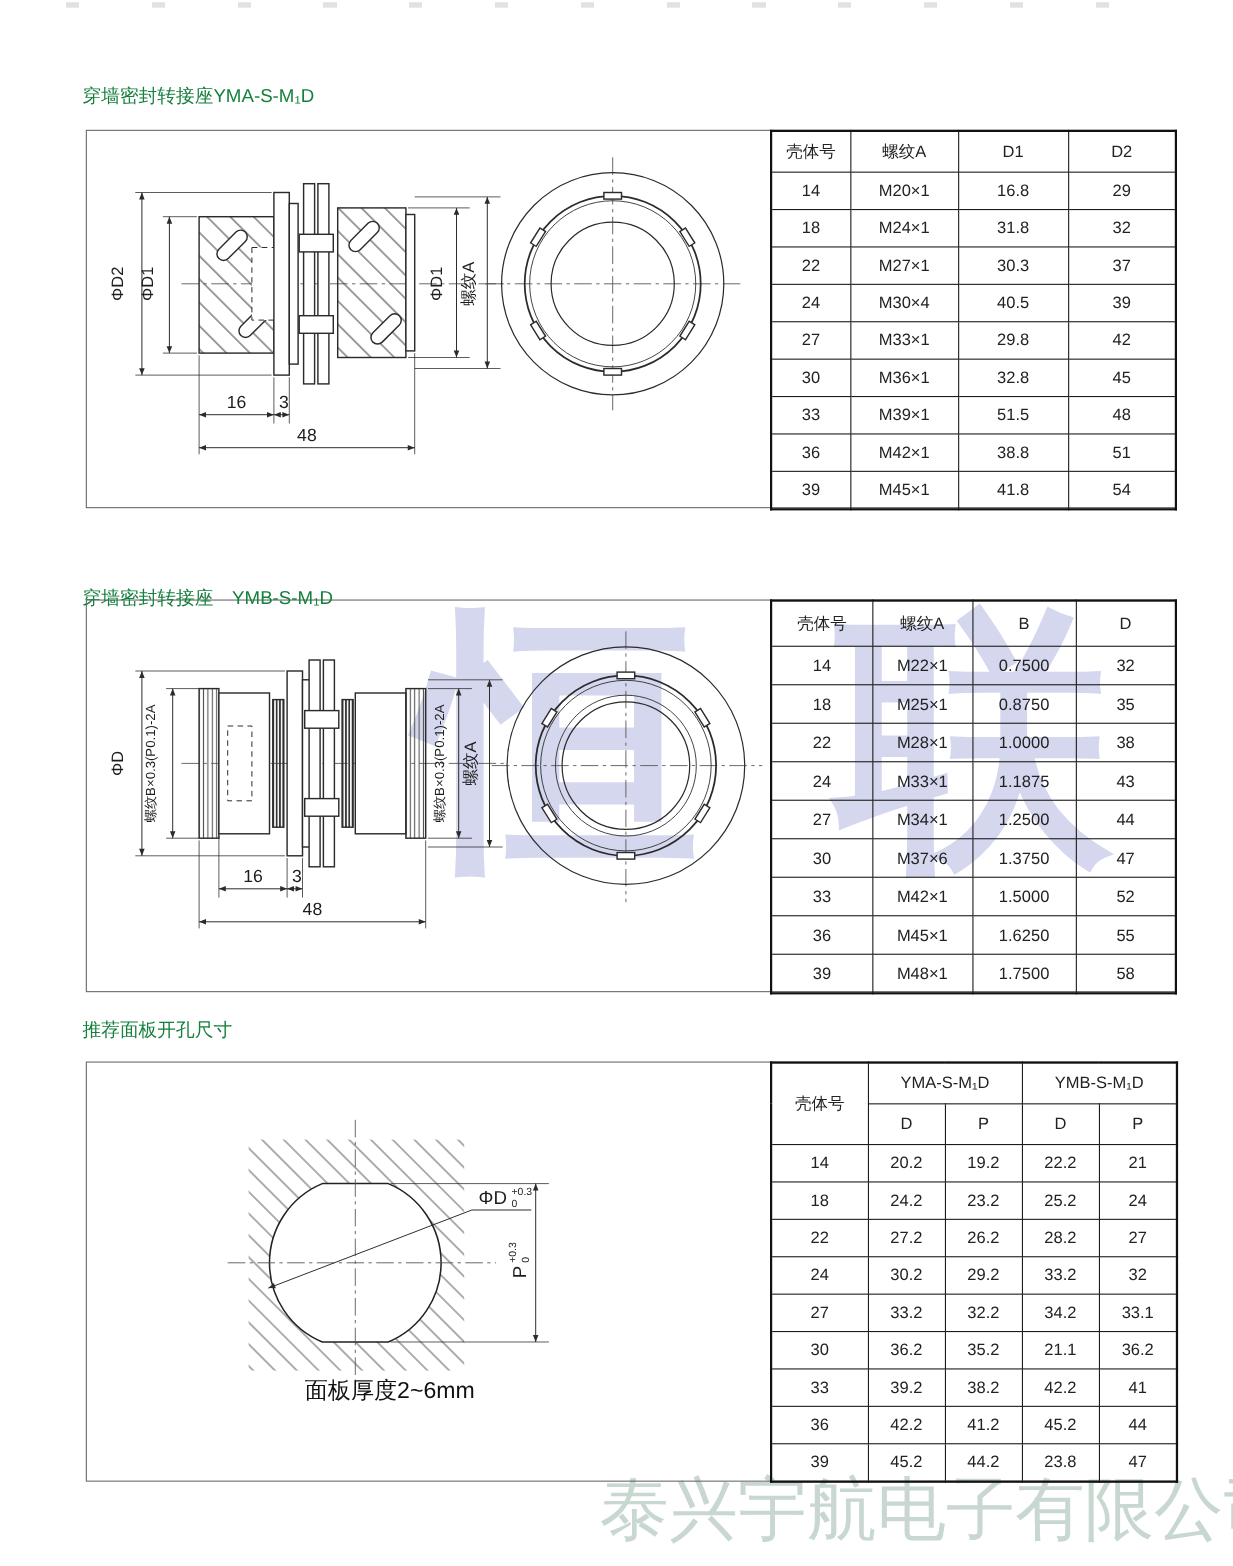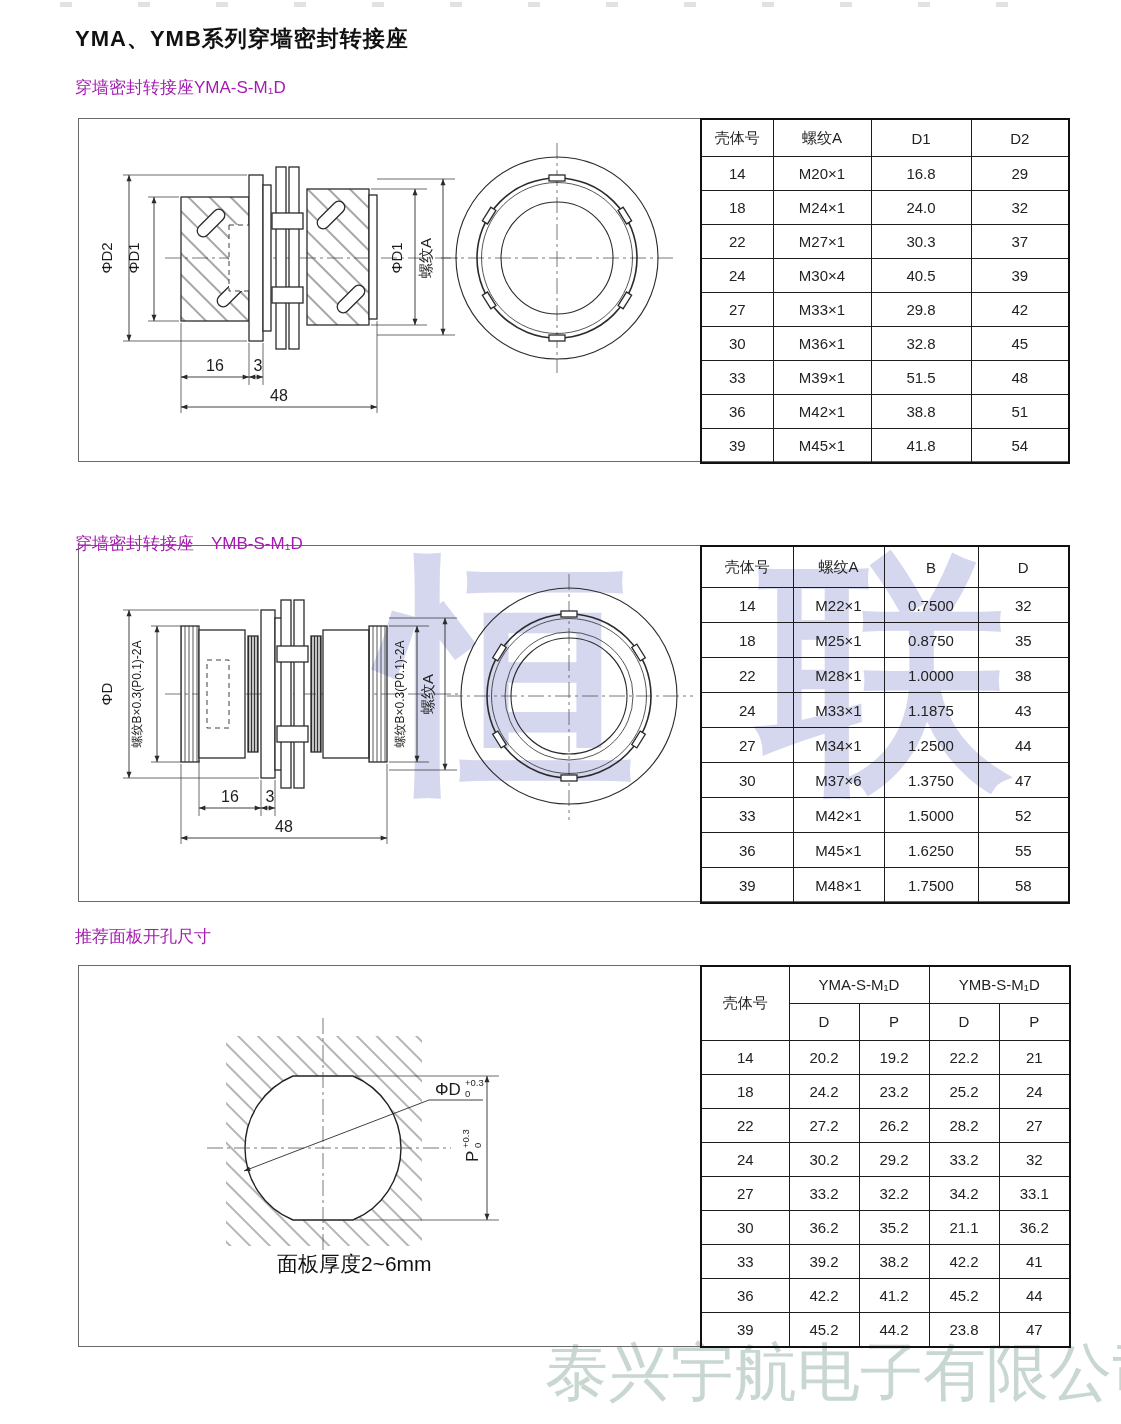--- a/index.html
+++ b/index.html
@@ -21,21 +21,21 @@
   }
   .top-artifact {
     position:absolute; left:60px; top:2px; width:1010px; height:5px; z-index:1;
     background:repeating-linear-gradient(90deg, rgba(110,110,110,.45) 0 12px, transparent 12px 78px);
     opacity:.45;
   }
   .title {
     position:absolute; left:75px; top:24px; z-index:2; margin:0;
     font-size:22px; font-weight:700; color:#111; letter-spacing:1px;
   }
-  .subtitle { position:absolute; left:75px; z-index:2; font-size:17px; color:#a21caf; }
+  .subtitle { position:absolute; left:75px; z-index:2; font-size:17px; color:#15803d; }
   .sub1 { top:76px; }
   .sub2 { top:532px; }
   .sub3 { top:925px; }
   .section-box { position:absolute; left:78px; width:990px; border:1px solid #6a6a6a; z-index:1; background:transparent; }
   .sec1 { top:118px; height:342px; }
   .sec2 { top:545px; height:355px; }
   .sec3 { top:965px; height:380px; }
   .section-box svg { position:absolute; left:0; top:0; }
   .spec-table {
     position:absolute; left:621px; top:-1px; width:369px;
@@ -68,21 +68,20 @@
 </style>
 </head>
 <body>
 
 <div class="page">
 
   <div class="wm-center">恒联</div>
   <div class="wm-footer">泰兴宇航电子有限公司</div>
   <div class="top-artifact"></div>
 
-  <h1 class="title">YMA、YMB系列穿墙密封转接座</h1>
   <div class="subtitle sub1">穿墙密封转接座YMA-S-M₁D</div>
 
   <div class="section-box sec1">
     <svg width="622" height="342" viewBox="0 0 622 342">
       <defs>
         <pattern id="hA" width="15" height="15" patternUnits="userSpaceOnUse" patternTransform="rotate(-45)">
           <line x1="7" y1="0" x2="7" y2="15" stroke="#3a3a3a" stroke-width="0.9"></line>
         </pattern>
         <marker id="arA" viewBox="0 0 10 10" refX="10" refY="5" markerWidth="9" markerHeight="7" orient="auto-start-reverse">
           <path d="M0,1 L10,5 L0,9 z" fill="#2b2b2b"></path>
@@ -189,21 +188,21 @@
       <tbody>
           <tr>
             <td>14</td>
             <td>M20×1</td>
             <td>16.8</td>
             <td>29</td>
           </tr>
           <tr>
             <td>18</td>
             <td>M24×1</td>
-            <td>24.0</td>
+            <td>31.8</td>
             <td>32</td>
           </tr>
           <tr>
             <td>22</td>
             <td>M27×1</td>
             <td>30.3</td>
             <td>37</td>
           </tr>
           <tr>
             <td>24</td>

